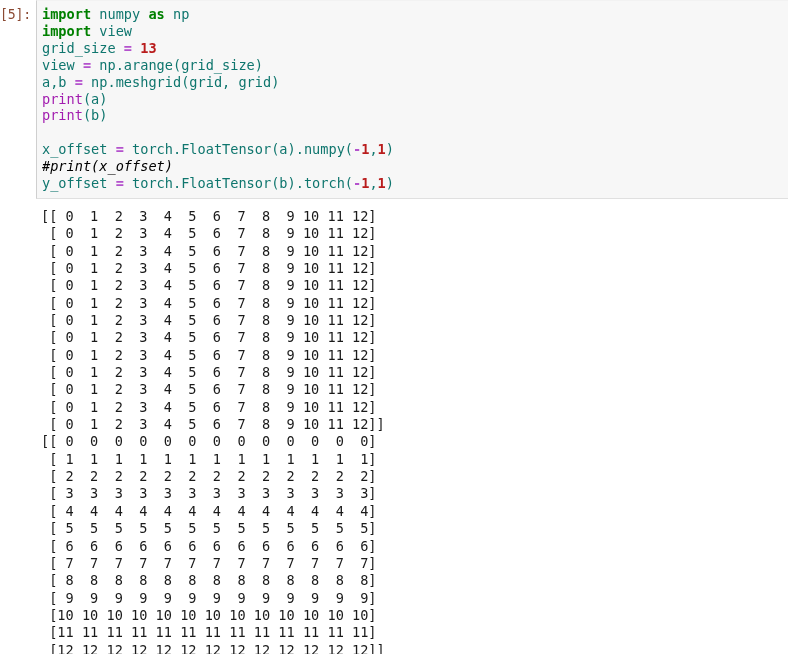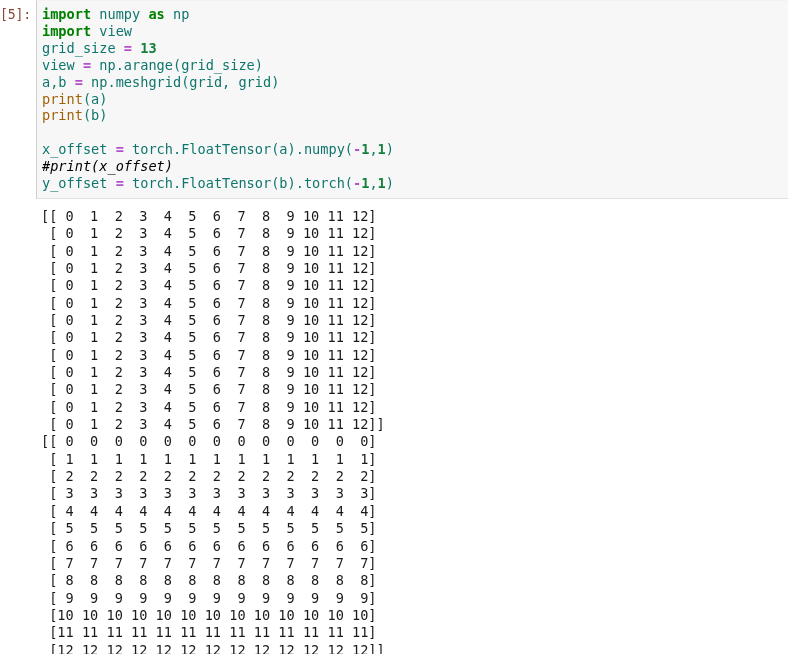--- a/index.html
+++ b/index.html
@@ -63,22 +63,22 @@
     font-size: 13.6px;
     line-height: 16.9px;
     color: #000000;
     white-space: pre;
     letter-spacing: 0px;
     tab-size: 4;
   }
 
   
   .k  { color: #008000; font-weight: bold; }   
-  .nb { color: #a16207; }                       
-  .mi { color: #15803d; font-weight: bold; }    
+  .nb { color: #a21caf; }                       
+  .mi { color: #b91c1c; font-weight: bold; }    
   .op { color: #b452cd; font-weight: bold; }    
   .c  { color: #000000; font-style: italic; }   
   .n  { color: #0f766e; }                       
 
   
   .output-row {
     display: flex;
     align-items: flex-start;
     background: #ffffff;
   }

